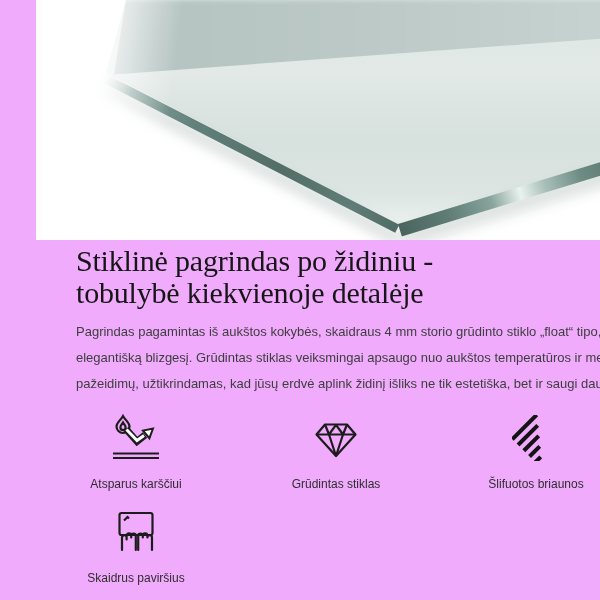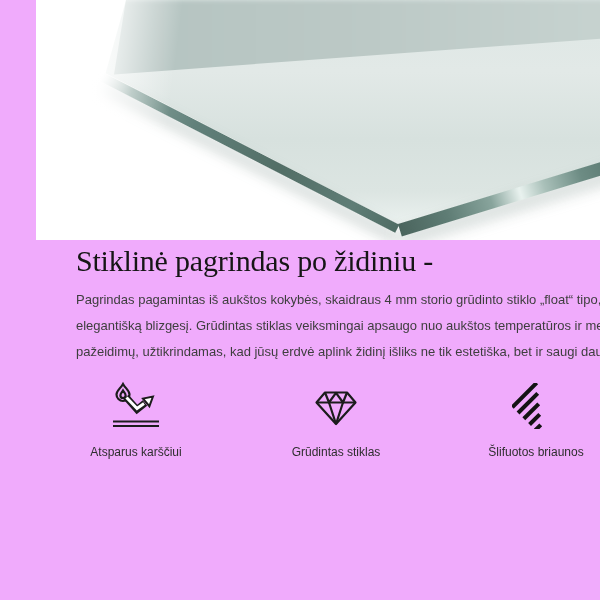--- a/index.html
+++ b/index.html
@@ -53,20 +53,21 @@
     <div class="edge-shadow-left"></div>
     <div class="edge-shadow-right"></div>
     <div class="edge-left"></div>
     <div class="edge-right"></div>
     <div class="left-fade"></div>
   </div>
 
   <div class="content">
     <h1 class="title">
       <span>Stiklinė pagrindas po židiniu -</span>
+      <span>tobulybė kiekvienoje detalėje</span>
     </h1>
     <p class="desc">
       <span>Pagrindas pagamintas iš aukštos kokybės, skaidraus 4 mm storio grūdinto stiklo „float“ tipo, kuris suteikia</span>
       <span>elegantišką blizgesį. Grūdintas stiklas veiksmingai apsaugo nuo aukštos temperatūros ir mechaninių</span>
       <span>pažeidimų, užtikrindamas, kad jūsų erdvė aplink židinį išliks ne tik estetiška, bet ir saugi daugelį metų.</span>
     </p>
   </div>
 
   <div class="features">
 
@@ -104,15 +105,26 @@
       <div class="icon">
         <svg width="48" height="46" viewBox="0 0 48 48">
           <g transform="rotate(-45 24 26)" stroke="#141414" stroke-width="4.2">
             <path d="M7,8 H43 M7,16.5 H36 M7,25 H29 M7,33.5 H22 M7,42 H15"></path>
           </g>
         </svg>
       </div>
       <div class="flabel">Šlifuotos briaunos</div>
     </div>
 
+    <div class="feature">
+      <div class="icon">
+        <svg width="50" height="46" viewBox="0 0 50 46">
+          <rect class="ic" x="8.5" y="4" width="33" height="22" rx="2"></rect>
+          <path class="ic" stroke-width="1.8" d="M13,11.5 L16.5,8 L18,9.5"></path>
+          <path class="ic" stroke-width="2" stroke-linecap="round" d="M11,41 V28.5 a2.3,2.3 0 0 1 4.6,0 v2 M15.6,28.5 v-1.8 a2.3,2.3 0 0 1 4.6,0 v1.8 M20.2,28.5 v-1.6 a2.3,2.3 0 0 1 4.6,0 V41"></path>
+          <path class="ic" stroke-width="2" stroke-linecap="round" d="M27.2,41 V26.9 a2.3,2.3 0 0 1 4.6,0 v1.6 M31.8,28.5 v-1.8 a2.3,2.3 0 0 1 4.6,0 v1.8 M36.4,28.5 a2.3,2.3 0 0 1 4.6,0 V41"></path>
+        </svg>
+      </div>
+      <div class="flabel">Skaidrus paviršius</div>
+    </div>
 
   </div>
 </div>
 
 </body></html>

